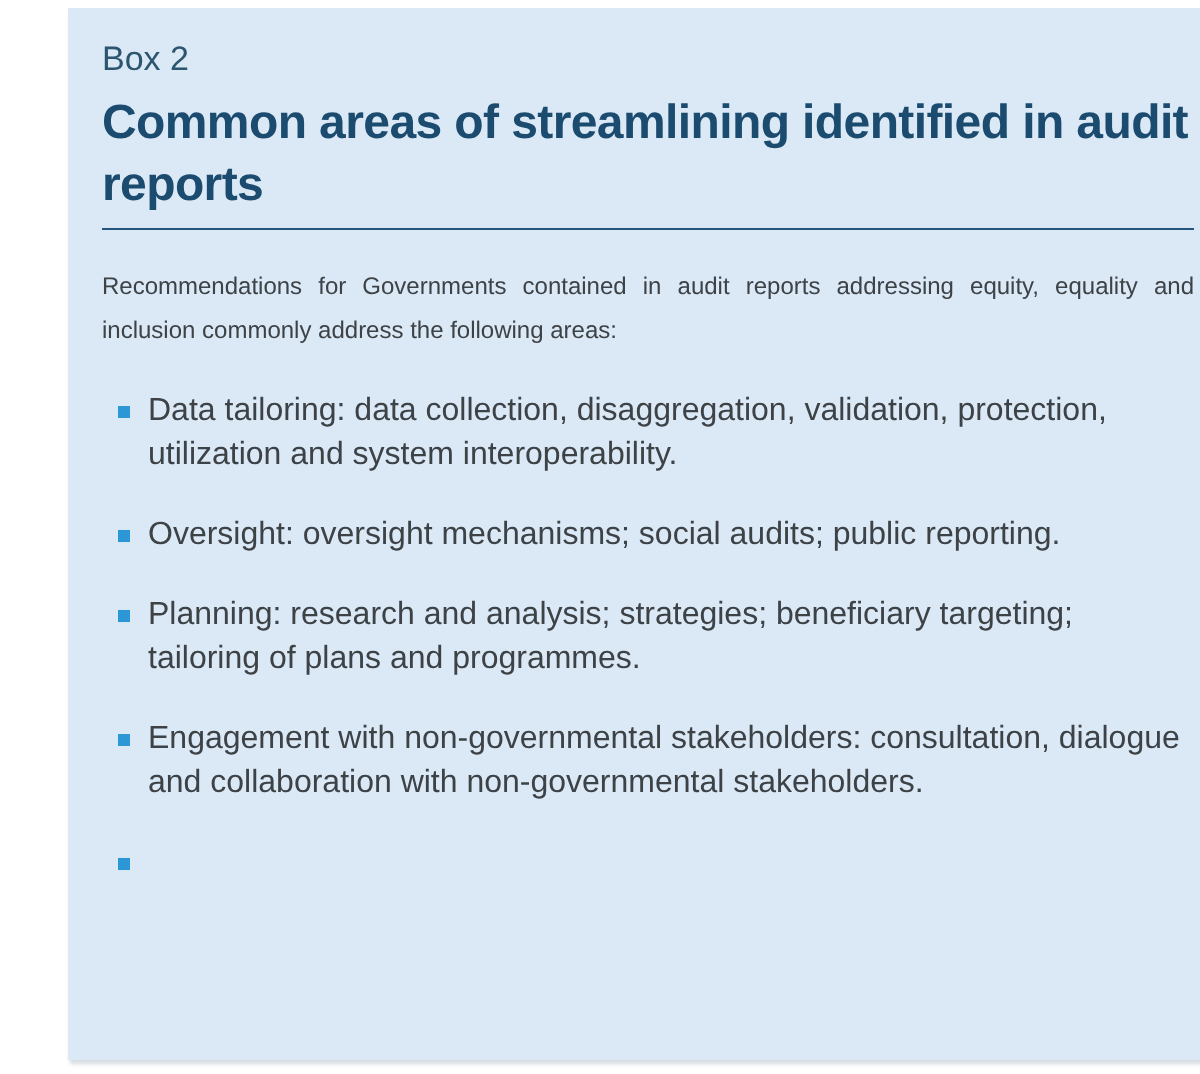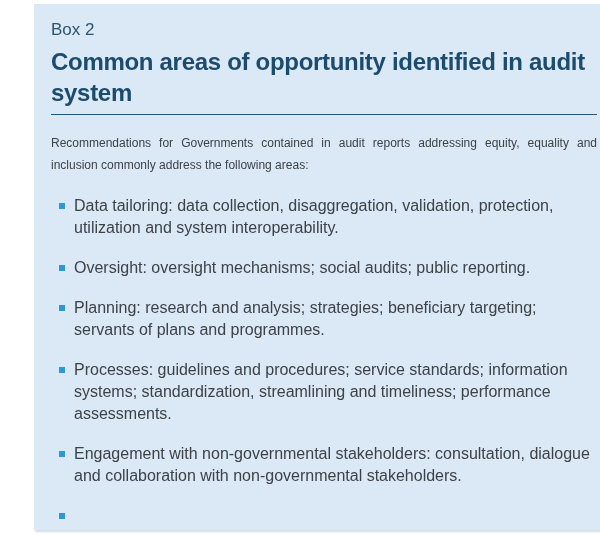--- a/index.html
+++ b/index.html
@@ -70,39 +70,35 @@
     background:var(--bullet);
     display:block;
   }
 </style>
 </head>
 <body>
 
 <div class="page">
   <section class="box">
     <div class="box-label">Box 2</div>
-    <h1 class="box-title">Common areas of opportunity identified in audit system</h1>
+    <h1 class="box-title">Common areas of streamlining identified in audit reports</h1>
     <hr class="title-rule">
     <p class="intro">Recommendations for Governments contained in audit reports addressing equity, equality and inclusion commonly address the following areas:</p>
     <ul class="bullet-list">
       <li>
         <span class="bullet-marker"></span>
         <span>Data tailoring: data collection, disaggregation, validation, protection, utilization and system interoperability.</span>
       </li>
       <li>
         <span class="bullet-marker"></span>
         <span>Oversight: oversight mechanisms; social audits; public reporting.</span>
       </li>
       <li>
         <span class="bullet-marker"></span>
-        <span>Planning: research and analysis; strategies; beneficiary targeting; servants of plans and programmes.</span>
-      </li>
-      <li>
-        <span class="bullet-marker"></span>
-        <span>Processes: guidelines and procedures; service standards; information systems; standardization, streamlining and timeliness; performance assessments.</span>
+        <span>Planning: research and analysis; strategies; beneficiary targeting; tailoring of plans and programmes.</span>
       </li>
       <li>
         <span class="bullet-marker"></span>
         <span>Engagement with non-governmental stakeholders: consultation, dialogue and collaboration with non-governmental stakeholders.</span>
       </li>
       <li>
         <span class="bullet-marker"></span>
       </li>
     </ul>
   </section>

